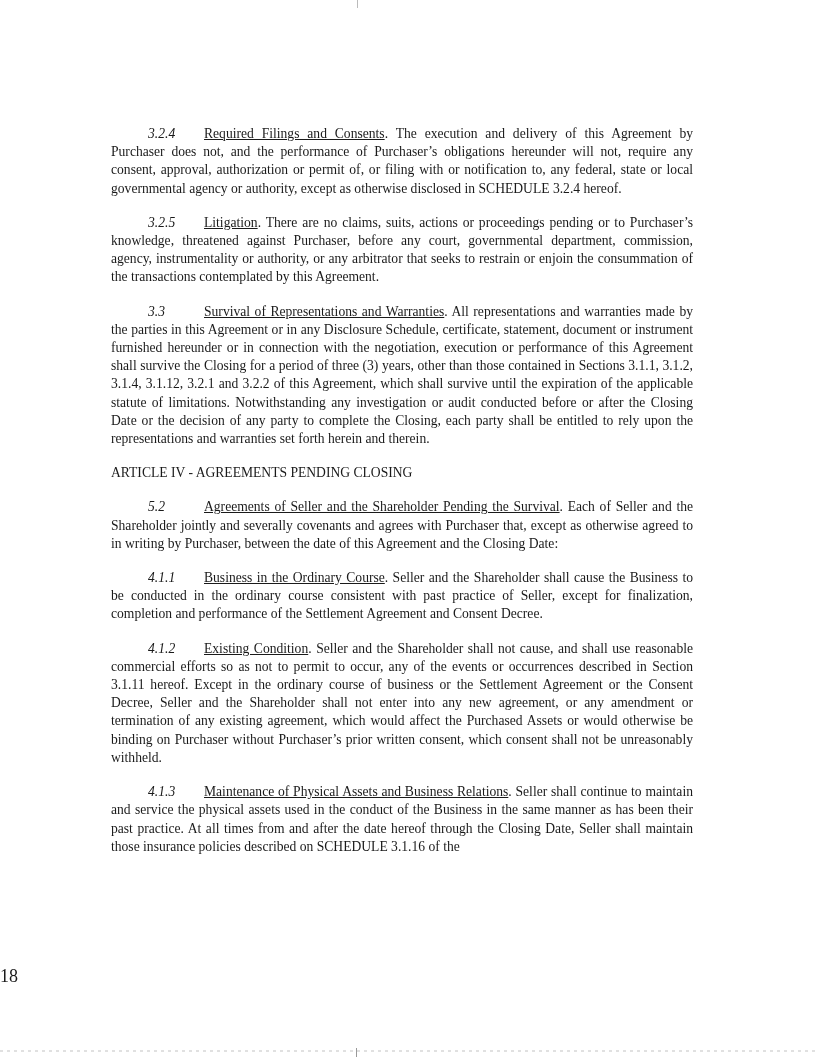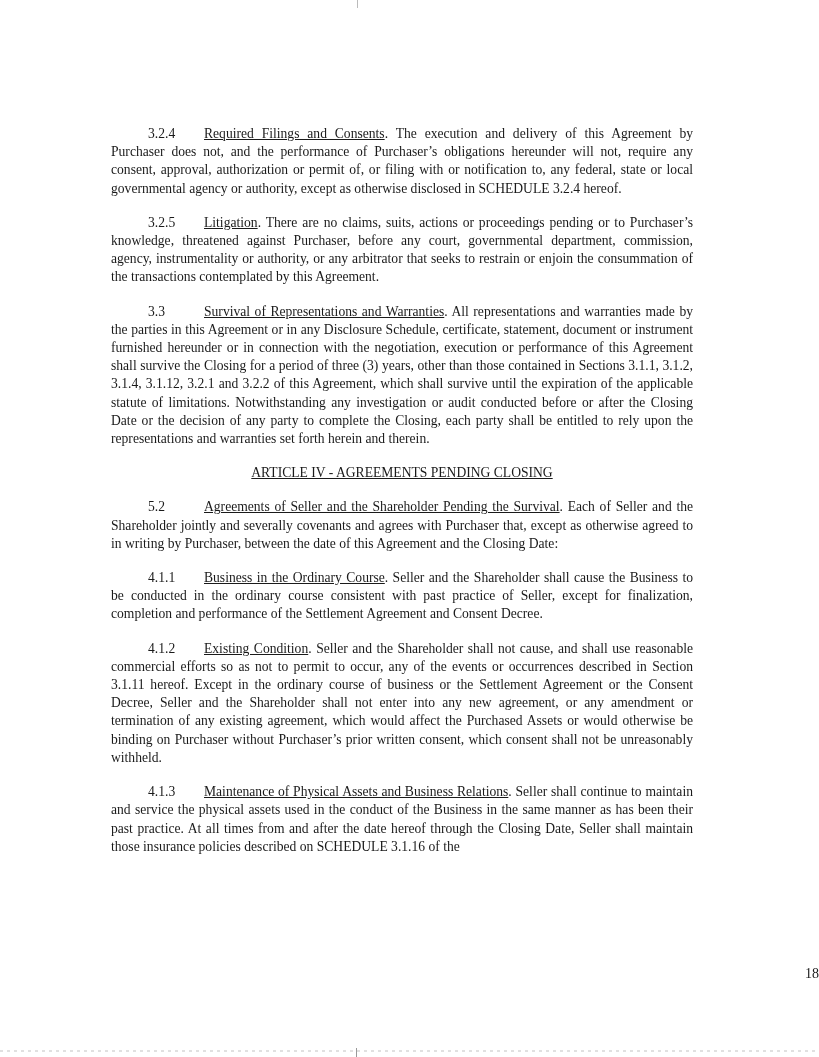--- a/index.html
+++ b/index.html
@@ -1,25 +1,25 @@
 <!DOCTYPE html>
 <html><head>
 <meta charset="utf-8">
 <style>
   html, body { margin:0; padding:0; background:#ffffff; }
   body { width:819px; height:1057px; position:relative; overflow:hidden;
          font-family:"Liberation Serif", serif; color:#1a1a1a; }
   .page { position:absolute; left:111px; top:125px; width:582px;
           font-size:13.6px; line-height:18.2px; }
   .para { text-align:justify; text-indent:37px; margin:0 0 16px 0; }
-  .num { display:inline-block; width:56px; text-indent:0; }
+  .num { display:inline-block; width:56px; text-indent:0;font-style:italic; }
   .hd { text-decoration:underline; }
-  .article { text-align:center; text-decoration:underline; margin:14px 0 16px 0; }
-  .pagenum { position:absolute; top:966px; left:0; width:819px; text-align:right;
-             font-size:14px; font-family:"Liberation Serif", serif; }
+  .article { margin:14px 0 16px 0; }
+  .pagenum { position:absolute; top:966px; left:0; width:819px; text-align:left;
+             font-size:18px; font-family:"Liberation Serif", serif; }
   .scan-top { position:absolute; left:357px; top:0; width:1px; height:8px; background:#bbb; }
   .scan-bottom { position:absolute; left:0; top:1050px; width:819px; height:2px;
                  background:repeating-linear-gradient(90deg,#ccc 0 3px,transparent 3px 7px); opacity:.6; }
   .scan-tick { position:absolute; left:356px; top:1048px; width:1px; height:9px; background:#999; }
 </style>
 </head>
 <body>
 
 <div class="scan-top"></div>
 

